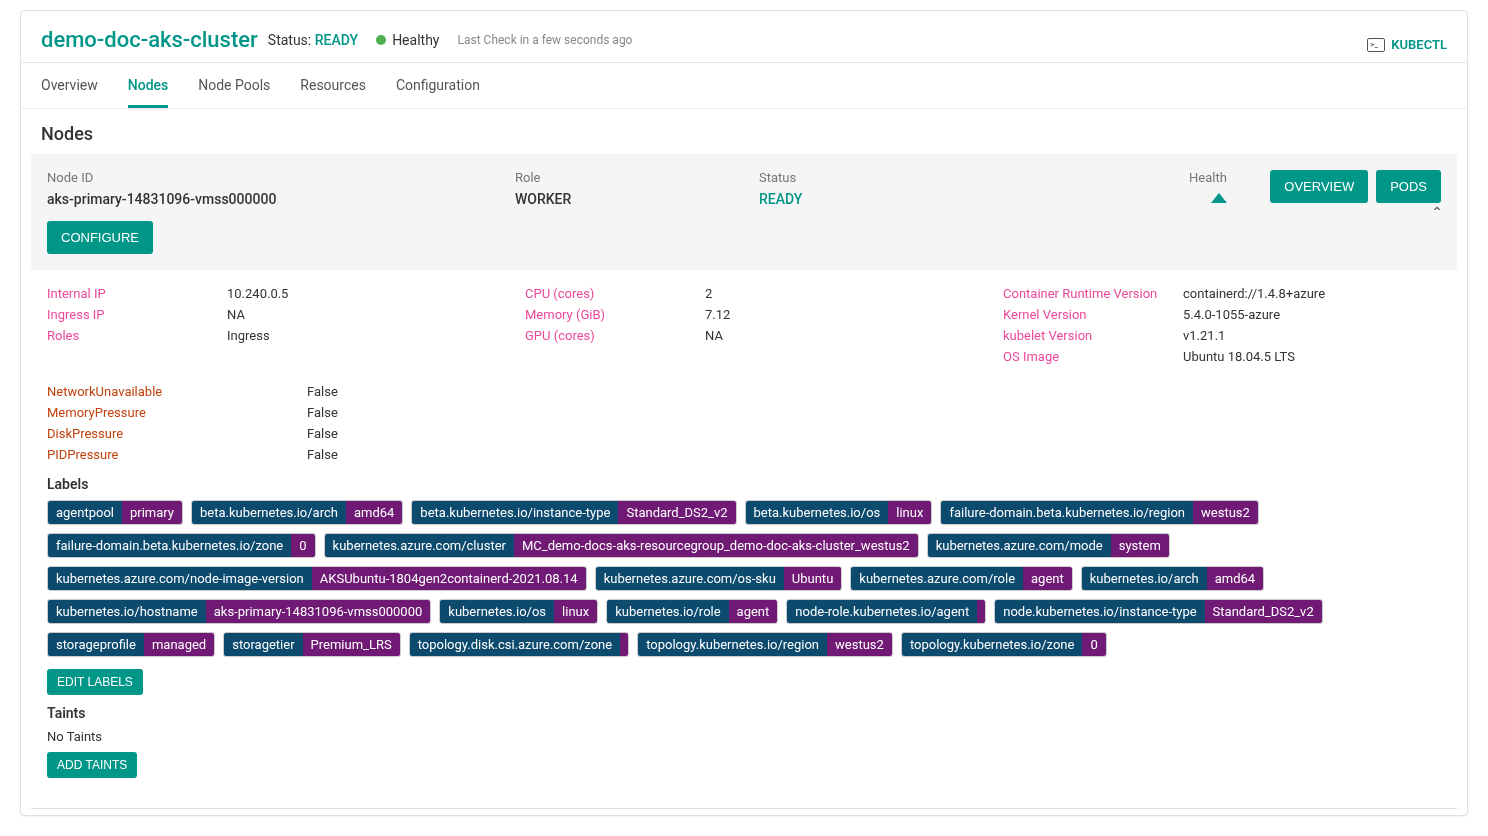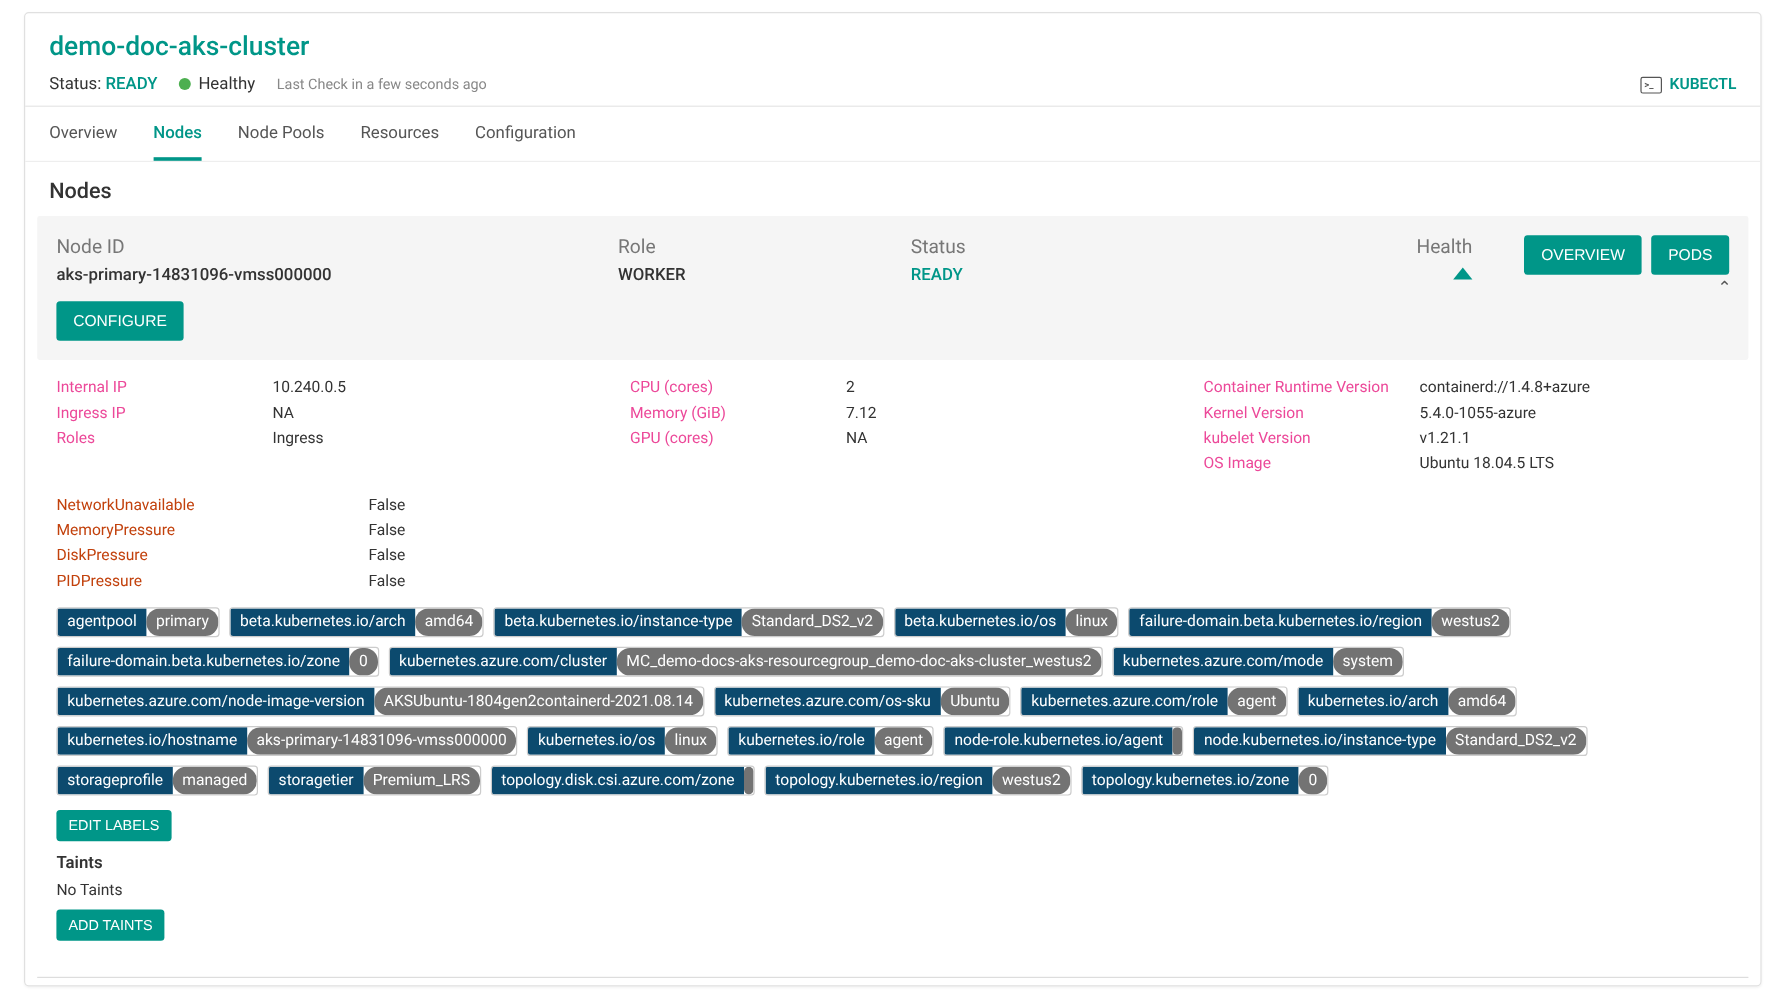--- a/index.html
+++ b/index.html
@@ -1,20 +1,20 @@
 <!DOCTYPE html>
 <html><head>
 <meta charset="utf-8">
 <style>
 * { box-sizing: border-box; margin: 0; padding: 0; }
 body { font-family: -apple-system, BlinkMacSystemFont, "Segoe UI", Roboto, Helvetica, Arial, sans-serif; background: #fff; color: #333; font-size: 14px; }
 .page { padding: 10px 20px 20px 20px; }
 .card { border: 1px solid #e0e0e0; border-radius: 4px; box-shadow: 0 1px 2px rgba(0,0,0,0.05); }
 .header { padding: 16px 20px 10px 20px; border-bottom: 1px solid #e5e5e5; display: flex; justify-content: space-between; align-items: flex-end; }
-.header-left { display: flex; flex-direction: column; gap: 10px; }
+.header-left { display: flex; gap: 10px; }
 .cluster-name { color: #009688; font-size: 22px; font-weight: 500; }
 .status-line { display: flex; align-items: center; gap: 18px; font-size: 14px; }
 .status-label { color: #333; }
 .status-value { color: #009688; font-weight: 500; }
 .health { display: flex; align-items: center; gap: 6px; }
 .health-dot { width: 10px; height: 10px; border-radius: 50%; background: #4caf50; display: inline-block; }
 .health-text { color: #333; }
 .last-check { color: #888; font-size: 12px; }
 .kubectl { display: flex; align-items: center; gap: 6px; color: #009688; font-weight: 600; font-size: 13px; cursor: pointer; }
 .kubectl-icon { width: 18px; height: 14px; border: 1.5px solid #555; border-radius: 2px; display: flex; align-items: center; justify-content: flex-start; padding-left: 2px; font-size: 8px; color: #555; }
@@ -23,21 +23,21 @@
 .tab.active { color: #009688; border-bottom-color: #009688; font-weight: 500; }
 .section-title { font-size: 18px; font-weight: 500; padding: 14px 20px 10px 20px; color: #333; }
 .node-card { background: #f5f5f5; border-radius: 2px; margin: 0 10px; padding: 16px 16px 16px 16px; position: relative; }
 .node-top { display: flex; align-items: flex-start; gap: 20px; }
 .node-col { display: flex; flex-direction: column; gap: 6px; }
 .node-col.id { flex: 3; }
 .node-col.role { flex: 1.5; }
 .node-col.status { flex: 1.5; }
 .node-col.health { flex: 1.5; align-items: flex-end; }
 .node-col.actions { flex: 1.3; flex-direction: row; gap: 8px; align-items: flex-start; justify-content: flex-end; }
-.node-label { color: #777; font-size: 16px; }
+.node-label { color: #777; font-size: 13px; }
 .node-value { color: #333; font-size: 14px; font-weight: 500; }
 .node-value.ready { color: #009688; }
 .health-triangle { width: 0; height: 0; border-left: 8px solid transparent; border-right: 8px solid transparent; border-bottom: 10px solid #009688; margin-top: 2px; margin-left: 10px; }
 .btn { background: #009688; color: #fff; border: none; padding: 9px 14px; font-size: 13px; font-weight: 500; border-radius: 3px; cursor: pointer; }
 .btn-sm { padding: 6px 10px; font-size: 12px; }
 .expand-caret { position: absolute; right: 14px; top: 50%; transform: translateY(-50%); cursor: pointer; color: #555; font-size: 14px; }
 .configure-row { margin-top: 14px; }
 .details { padding: 16px 26px 16px 26px; }
 .detail-grid { display: flex; gap: 40px; margin-bottom: 14px; }
 .detail-col { flex: 1; }
@@ -45,21 +45,21 @@
 .detail-key { width: 180px; color: #ec4899; }
 .detail-val { color: #333; }
 .cond-grid { margin-bottom: 14px; }
 .cond-row { display: flex; font-size: 13px; margin-bottom: 6px; }
 .cond-key { width: 260px; color: #c2410c; }
 .cond-val { color: #333; }
 .sub-heading { font-weight: 600; font-size: 14px; color: #333; margin: 10px 0 8px 0; }
 .labels-wrap { display: flex; flex-wrap: wrap; gap: 8px; margin-bottom: 12px; }
 .label-chip { display: inline-flex; border: 1px solid #ccc; border-radius: 3px; overflow: hidden; font-size: 13px; }
 .label-key { background: #0c4a6e; color: #fff; padding: 4px 8px; }
-.label-val { background: #737373; color: #fff; padding: 4px 8px; border-radius: 11px; }
+.label-val { background: #701a75; color: #fff; padding: 4px 8px; }
 .label-val.empty { padding: 4px 4px; min-width: 4px; }
 .taints-text { font-size: 13px; color: #333; margin-bottom: 8px; }
 .bottom-rule { border-top: 1px solid #ddd; margin: 14px 10px 6px 10px; }
 </style>
 </head>
 <body>
 
 <div class="page">
   <div class="card">
     <div class="header">
@@ -184,20 +184,21 @@
           <div class="cond-row">
             <div class="cond-key">DiskPressure</div>
             <div class="cond-val">False</div>
           </div>
           <div class="cond-row">
             <div class="cond-key">PIDPressure</div>
             <div class="cond-val">False</div>
           </div>
         </div>
 
+      <div class="sub-heading">Labels</div>
       <div class="labels-wrap" id="labelswrap">
           <span class="label-chip">
             <span class="label-key">agentpool</span>
             <span class="label-val">primary</span>
           </span>
           <span class="label-chip">
             <span class="label-key">beta.kubernetes.io/arch</span>
             <span class="label-val">amd64</span>
           </span>
           <span class="label-chip">

